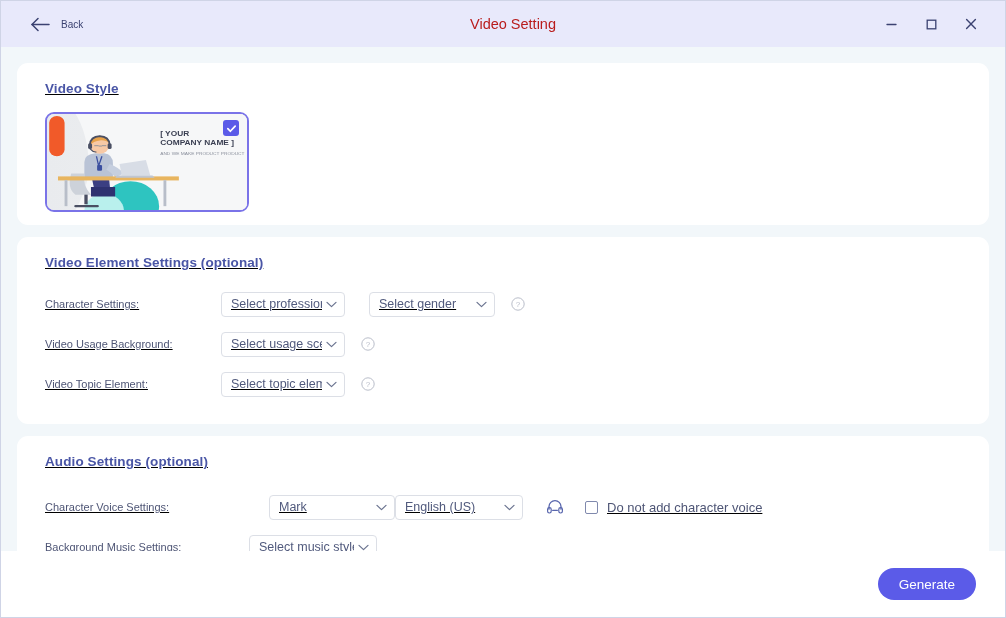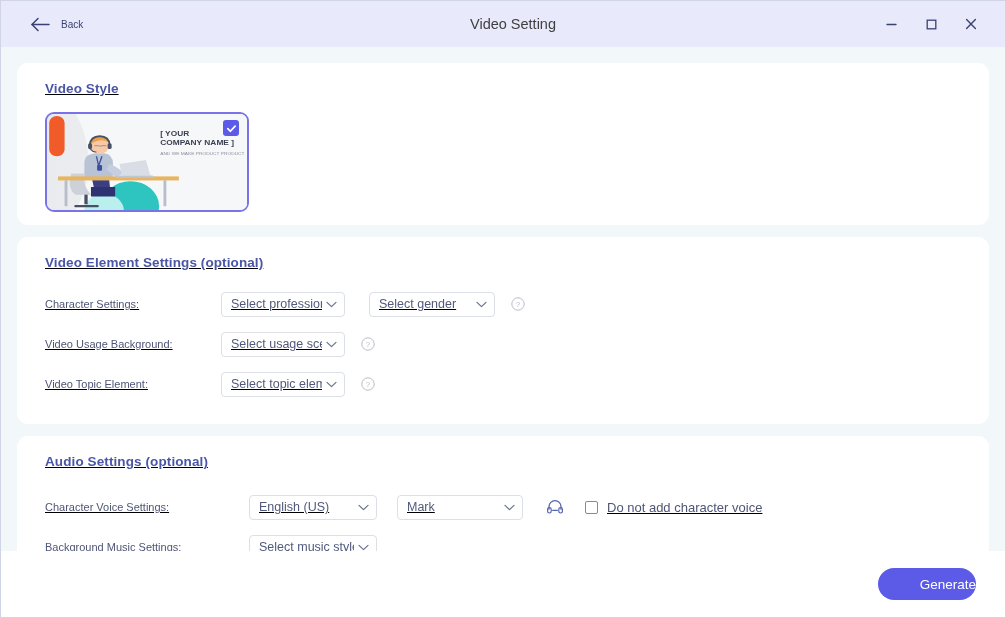--- a/index.html
+++ b/index.html
@@ -28,21 +28,21 @@
     display: flex; align-items: center; gap: 11px;
     margin-left: 30px;
     color: #3b4271;
     font-size: 10px;
     cursor: pointer;
   }
   .back-arrow { width: 19px; height: 15px; display: block; }
   .win-title {
     position: absolute; left: 0; right: 0; top: 0; bottom: 0;
     display: flex; align-items: center; justify-content: center;
-    font-size: 14.5px; color: #404040;
+    font-size: 14.5px; color: #b91c1c;
     pointer-events: none;
     margin-left: 20px;
   }
   .win-controls {
     margin-left: auto; margin-right: 14px;
     display: flex; align-items: center; gap: 0px;
     z-index: 2;
   }
   .win-btn {
     width: 40px; height: 30px;
@@ -163,21 +163,20 @@
   }
   .generate-btn {
     background: #5b5be8;
     color: #fff;
     border: none;
     border-radius: 16px;
     width: 98px; height: 32px;
     font-size: 13.5px;
     font-family: "Liberation Sans", sans-serif;
     cursor: pointer;
-    text-align: right;
   }
 </style>
 </head>
 <body>
 
 <div class="window">
 
   <div class="titlebar">
 
     <div class="back-btn">
@@ -342,29 +341,29 @@
         </svg>
       </div>
     </div>
 
     <div class="panel panel-form">
       <div class="panel-title">Audio Settings (optional)</div>
 
       <div class="row" style="margin-top:18px;">
         <div class="row-label wide">Character Voice Settings:</div>
 
+        <div class="select w-voice">
+          <span class="sel-text">Mark</span>
+          <svg class="chev" width="11" height="7" viewBox="0 0 11 7">
+              <path d="M1 1.4 L5.5 5.6 L10 1.4" stroke="#6b7490" stroke-width="1.25" fill="none" stroke-linecap="round" stroke-linejoin="round"></path>
+            </svg>
+        </div>
+
         <div class="select w-lang">
           <span class="sel-text">English (US)</span>
-          <svg class="chev" width="11" height="7" viewBox="0 0 11 7">
-              <path d="M1 1.4 L5.5 5.6 L10 1.4" stroke="#6b7490" stroke-width="1.25" fill="none" stroke-linecap="round" stroke-linejoin="round"></path>
-            </svg>
-        </div>
-
-        <div class="select w-voice">
-          <span class="sel-text">Mark</span>
           <svg class="chev" width="11" height="7" viewBox="0 0 11 7">
               <path d="M1 1.4 L5.5 5.6 L10 1.4" stroke="#6b7490" stroke-width="1.25" fill="none" stroke-linecap="round" stroke-linejoin="round"></path>
             </svg>
         </div>
 
         <svg class="headphone-icon" viewBox="0 0 18 18">
           <path d="M3 11.2 V8.6 A6 6 0 0 1 15 8.6 V11.2" stroke="#5866ad" stroke-width="1.3" fill="none" stroke-linecap="round"></path>
           <rect x="1.6" y="9.6" width="3.6" height="5.4" rx="1.7" stroke="#5866ad" stroke-width="1.2" fill="none"></rect>
           <rect x="12.8" y="9.6" width="3.6" height="5.4" rx="1.7" stroke="#5866ad" stroke-width="1.2" fill="none"></rect>
           <path d="M6.6 12.4 h4.8" stroke="#5866ad" stroke-width="1.1" stroke-linecap="round"></path>

